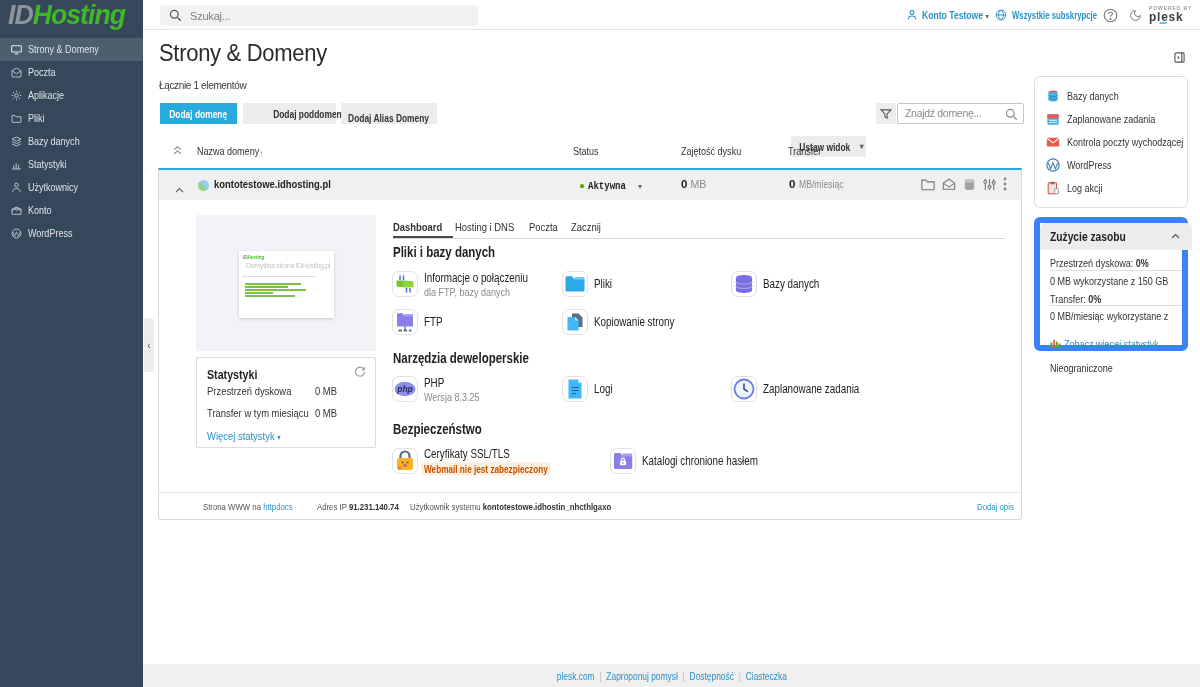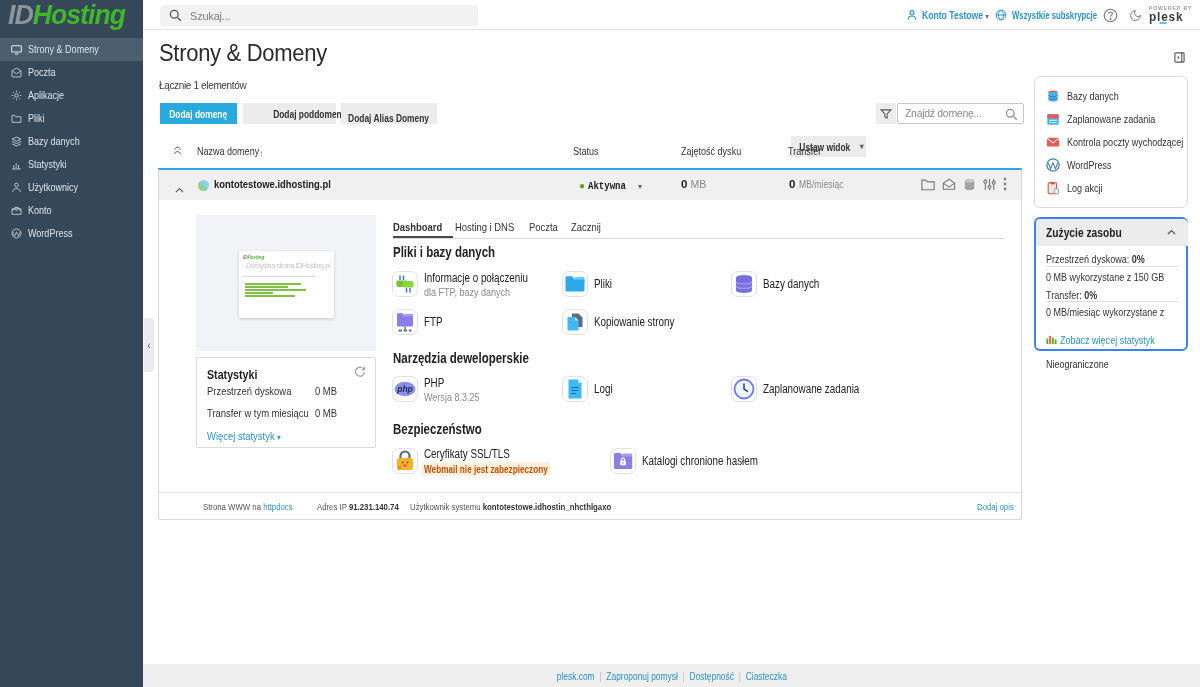--- a/index.html
+++ b/index.html
@@ -85,21 +85,21 @@
 
 
 #cfoot { position:absolute; left:0; top:322px; width:862px; height:29px; border-top:1px solid #e3e3e3; font-size:9.5px; color:#555; }
 #cfoot b { color:#333; }
 #cfoot a { color:#2a93c8; text-decoration:none; }
 
 
 #rpanel1 { position:absolute; left:891px; top:45px; width:154px; height:132px; border:1px solid #ddd; border-radius:6px; background:#fff; }
 #rpanel1 .rlink { position:absolute; left:11px; display:flex; align-items:center; font-size:11px; color:#333; white-space:nowrap; }
 #rpanel1 .rlink svg { margin-right:7px; flex:none; }
-#rpanel2 { position:absolute; left:891px; top:186px; width:154px; height:134px; border:2px solid #3b82f6; border-radius:6px; background:#fff; font-size:11px; color:#333; }
+#rpanel2 { position:absolute; left:891px; top:186px; width:154px; height:134px; border:6px solid #3b82f6; border-radius:6px; background:#fff; font-size:11px; color:#333; }
 #rp2head { position:absolute; left:0; top:0; width:152px; height:27px; background:#ececec; border-radius:5px 5px 0 0; }
 #rp2head b { position:absolute; left:10px; top:7px; font-size:12.5px; color:#222; }
 #rp2head .chev { position:absolute; right:12px; top:7px; color:#555; font-size:10px; }
 .rl { position:absolute; left:10px; white-space:nowrap; }
 .hrx { position:absolute; left:10px; width:132px; border-top:1px solid #ddd; }
 
 
 #pfoot { position:absolute; left:143px; top:664px; width:1057px; height:23px; background:#efefef; font-size:10.5px; text-align:center; line-height:25px; color:#2a93c8; }
 #pfoot i { color:#bbb; font-style:normal; margin:0 6px; }
 </style>

